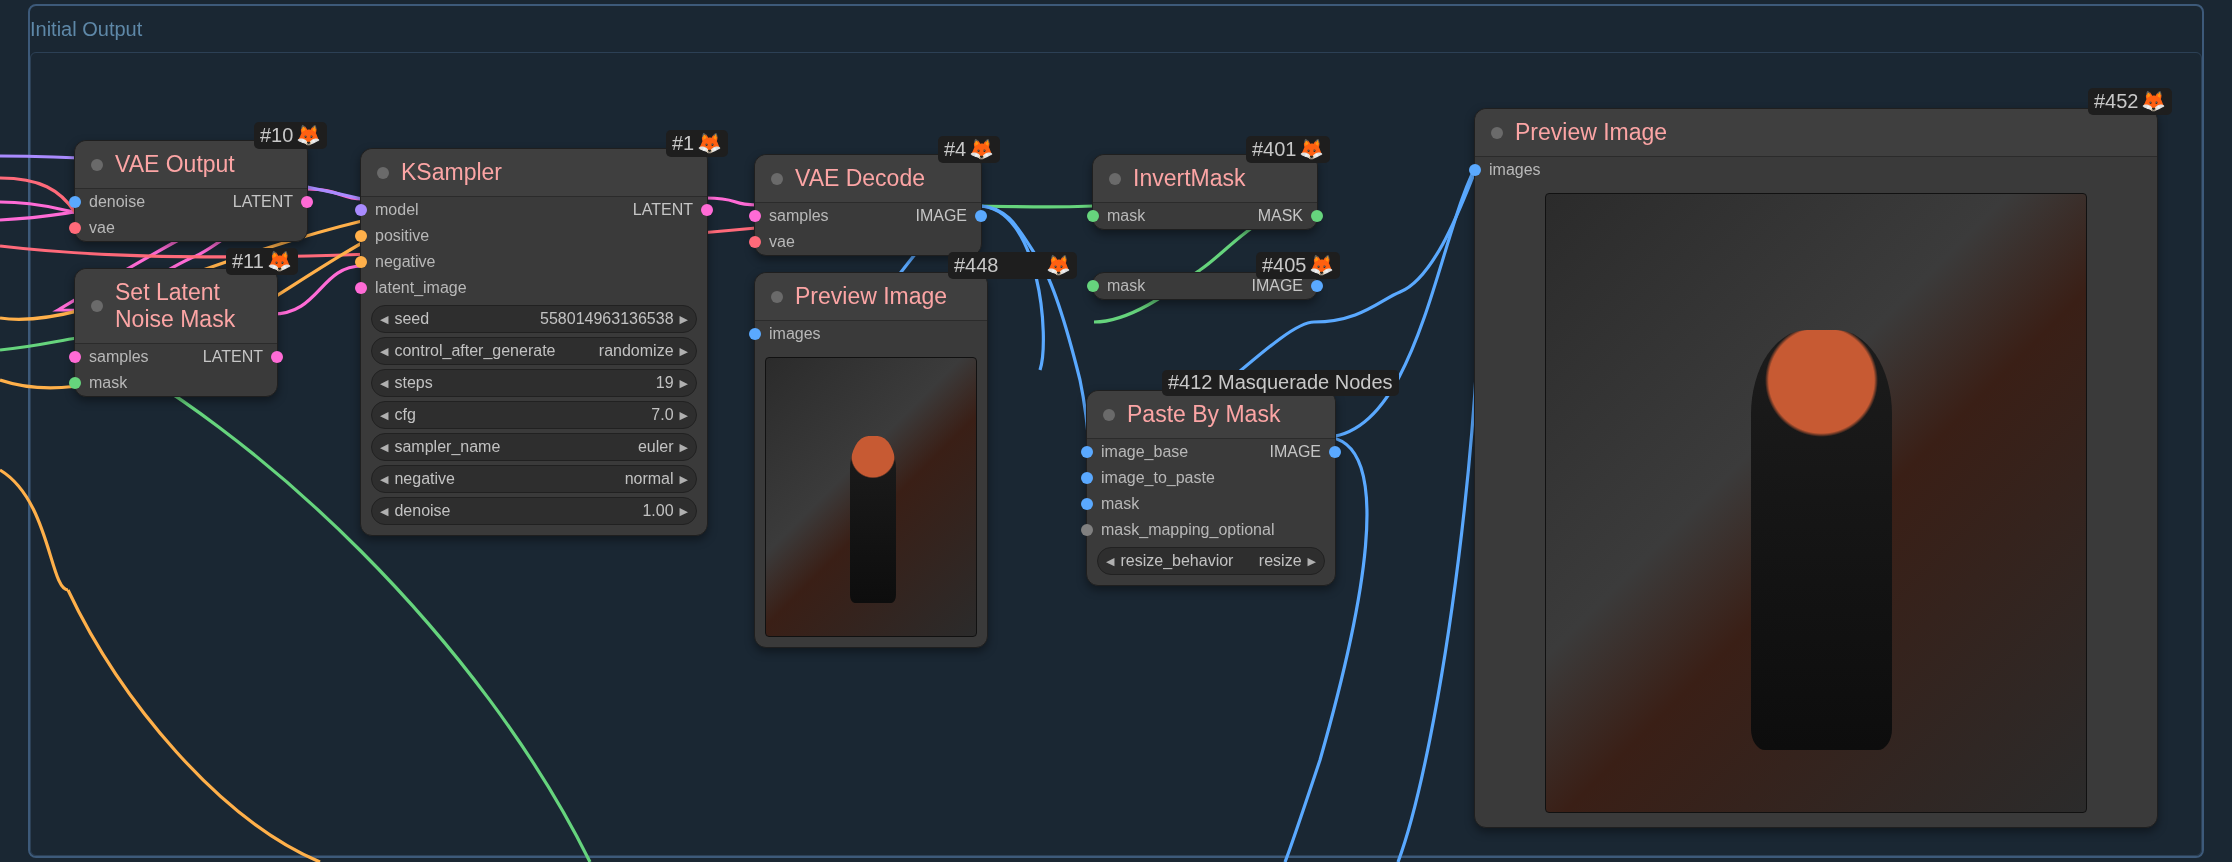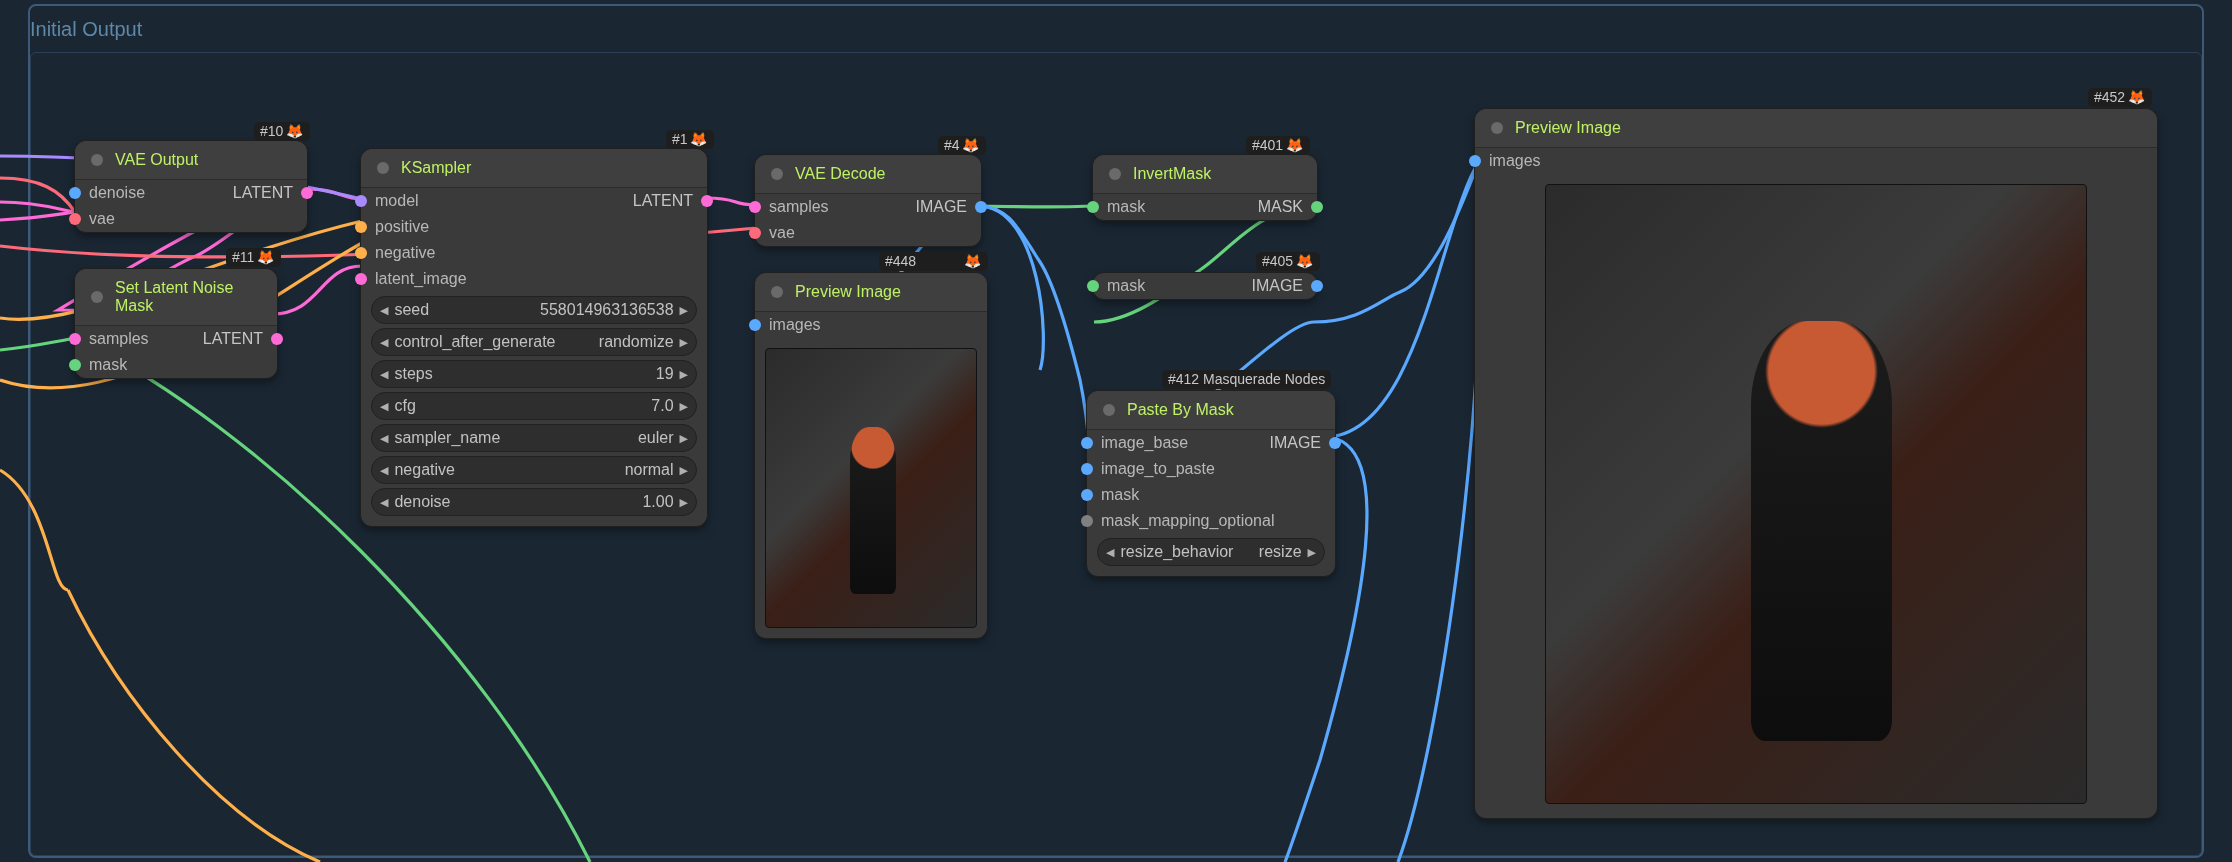--- a/index.html
+++ b/index.html
@@ -17,40 +17,40 @@
   }
   .section-inner {
     position:absolute; left:30px; top:52px; right:30px; bottom:6px;
     border:1px solid #2c4055; border-radius:6px;
   }
 
   
   .tag {
     position:absolute;
     background:#1e1e1e; color:#c8c8c8;
-    font-size:14px; padding:1px 6px 2px 6px; border-radius:5px;
+    font-size:20px; padding:1px 6px 2px 6px; border-radius:5px;
     display:flex; align-items:center; gap:3px;
     z-index:6;
   }
   .tag .fox { }
 
   
   .node {
     position:absolute;
     background:#3a3a3a;
     border:1px solid #1f1f1f;
     border-radius:12px;
     box-shadow:0 4px 10px rgba(0,0,0,.4);
     color:#c5c5c5;
     z-index:5;
   }
   .node .title {
     padding:10px 16px 10px 40px;
-    font-size:16px;
-    color:#bef264;
+    font-size:23px;
+    color:#fca5a5;
     position:relative;
     border-bottom:1px solid #2b2b2b;
     background:#3f3f3f;
     border-radius:12px 12px 0 0;
   }
   .node .title .collapse {
     position:absolute; left:16px; top:50%; transform:translateY(-50%);
     width:12px; height:12px; border-radius:50%;
     background:#6a6a6a;
   }
@@ -352,21 +352,21 @@
       <span class="dot right" style="background:#5aa9ff"></span>
     </div>
     <div class="row">
       <span class="dot left" style="background:#ff6a7a"></span>
       <span class="left">
           <span class="label">vae</span>
         </span>
     </div>
   </div>
 
-  <div class="tag" style="left:879px; top:252px;gap:48px;">
+  <div class="tag" style="left:948px; top:252px;gap:48px;">
     <span>#448</span>
       <span class="fox">🦊</span>
   </div>
   <div class="node" style="left:754px; top:272px; width:234px;">
     <div class="title">
       <span class="collapse"></span>
       <span>Preview Image</span>
     </div>
     <div class="row">
       <span class="dot left" style="background:#5aa9ff"></span>

